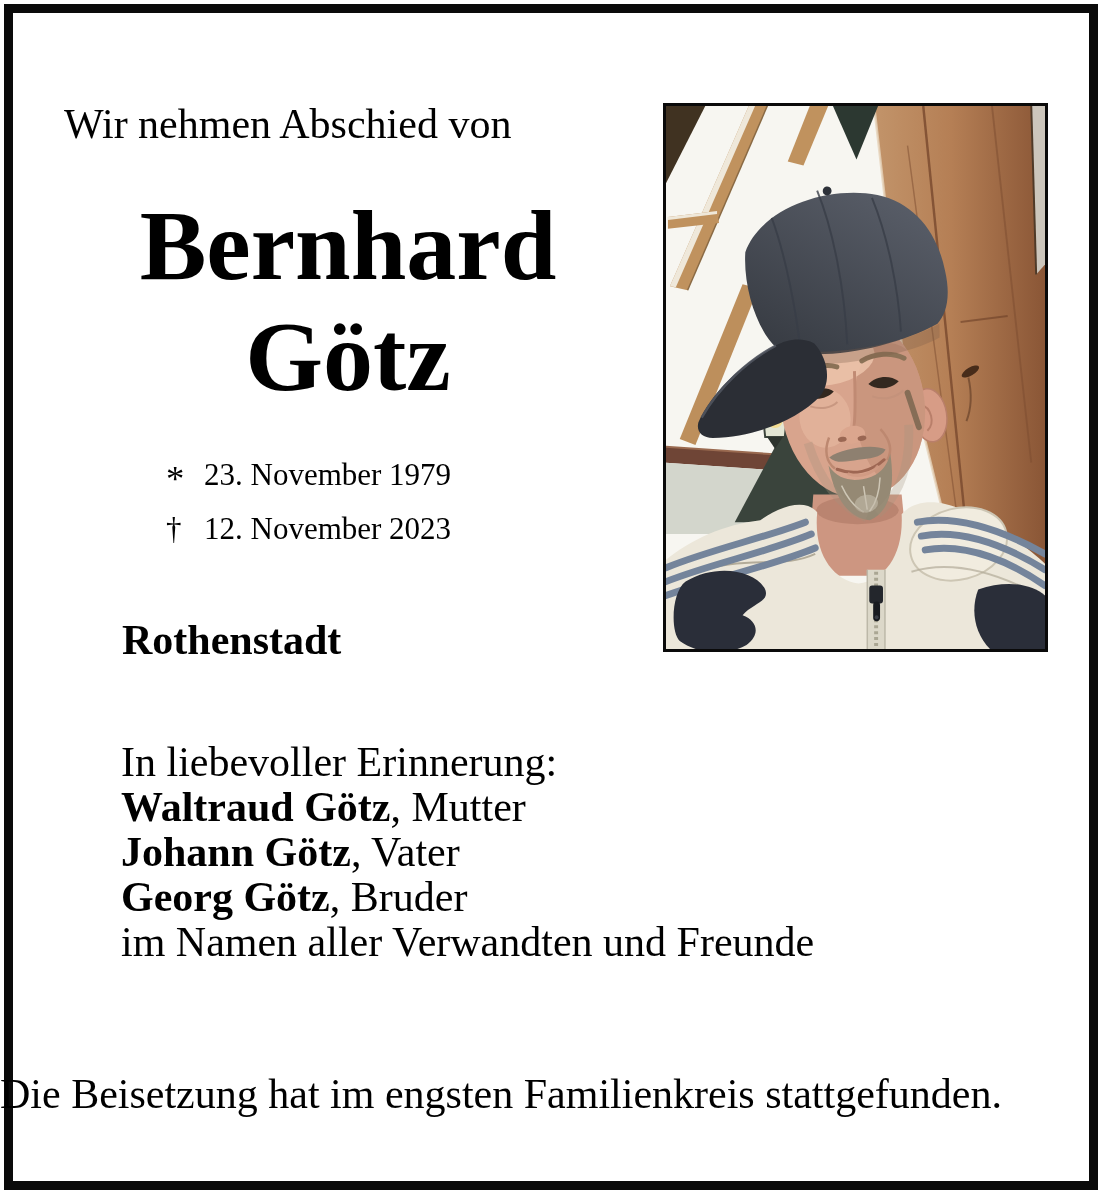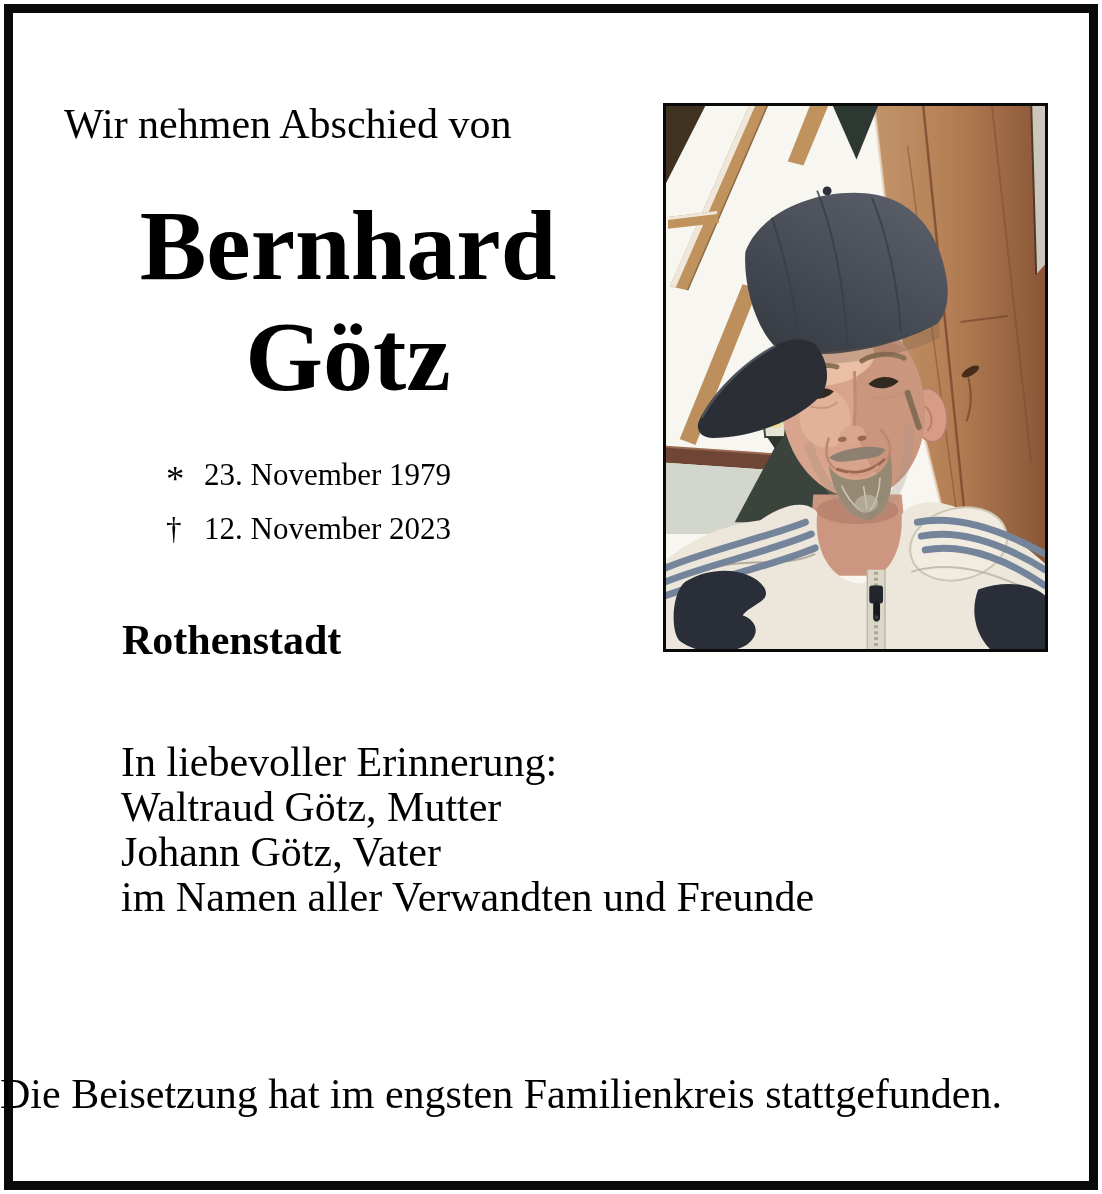--- a/index.html
+++ b/index.html
@@ -32,21 +32,21 @@
   .sym { display:inline-block; width:38px; }
   .star-glyph { position:relative; top:0.17em; font-size:1.18em; }
   .place {
     position:absolute; left:122px; top:616px;
     font-size:42px; font-weight:bold; white-space:nowrap;text-align:right;
   }
   .memorial {
     position:absolute; left:121px; top:740px;
     font-size:42px; line-height:45px; white-space:nowrap;
   }
-  .memorial .b { font-weight:normal; }
+  .memorial .b { font-weight:bold; }
   .closing {
     position:absolute; left:0; right:0; top:1070px;
     font-size:42px; text-align:left; white-space:nowrap;
   }
   .photo {
     position:absolute; left:663px; top:103px;
     width:379px; height:543px;
     border:3px solid #0a0a0a;
     background:#f7f6f1;
   }
@@ -69,20 +69,21 @@
     <div><span class="sym"><span class="star-glyph">*</span></span><span>23. November 1979</span></div>
     <div><span class="sym">†</span><span>12. November 2023</span></div>
   </div>
 
   <div class="place">Rothenstadt</div>
 
   <div class="memorial">
     <div>In liebevoller Erinnerung:</div>
     <div><span class="b">Waltraud Götz</span><span>, Mutter</span></div>
     <div><span class="b">Johann Götz</span><span>, Vater</span></div>
+    <div><span class="b">Georg Götz</span><span>, Bruder</span></div>
     <div>im Namen aller Verwandten und Freunde</div>
   </div>
 
   <div class="closing">Die Beisetzung hat im engsten Familienkreis stattgefunden.</div>
 
   <div class="photo">
     <svg viewBox="0 0 386 548" preserveAspectRatio="none" aria-hidden="true">
       <defs>
         <linearGradient id="wood" x1="0" y1="0" x2="1" y2="0">
           <stop offset="0" stop-color="#c2946a"></stop>

